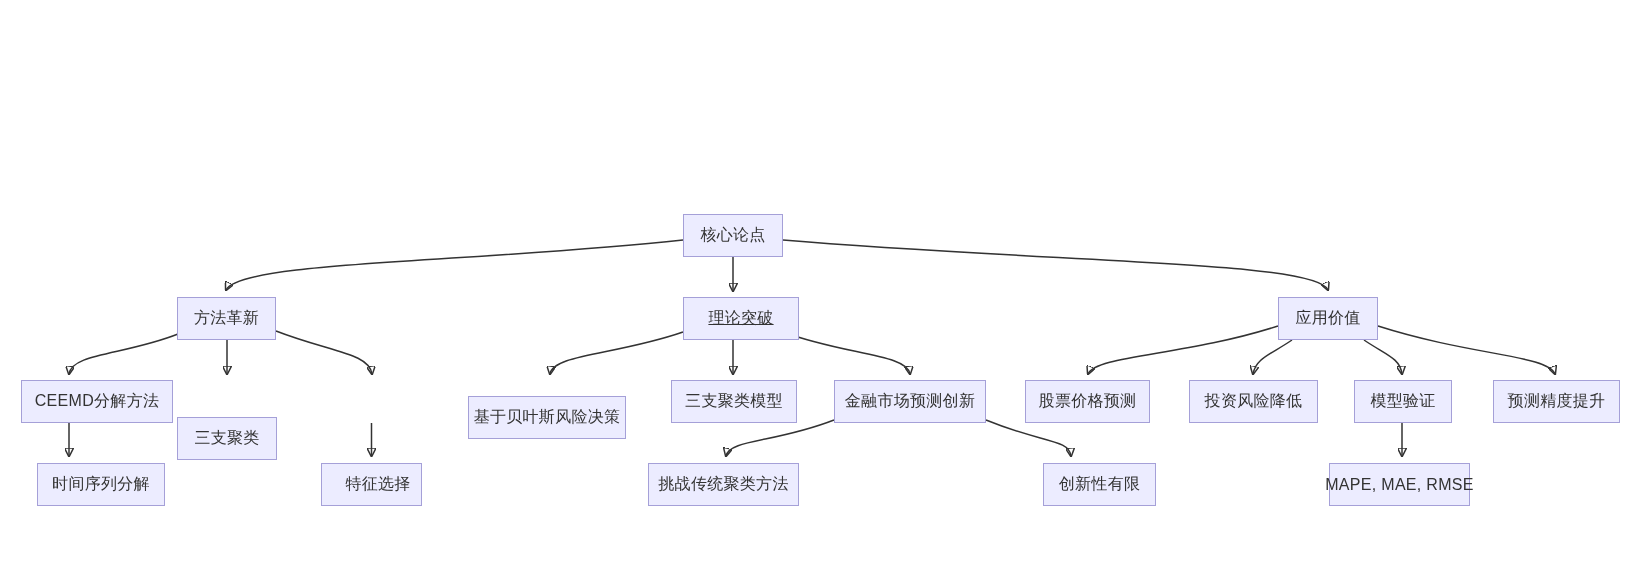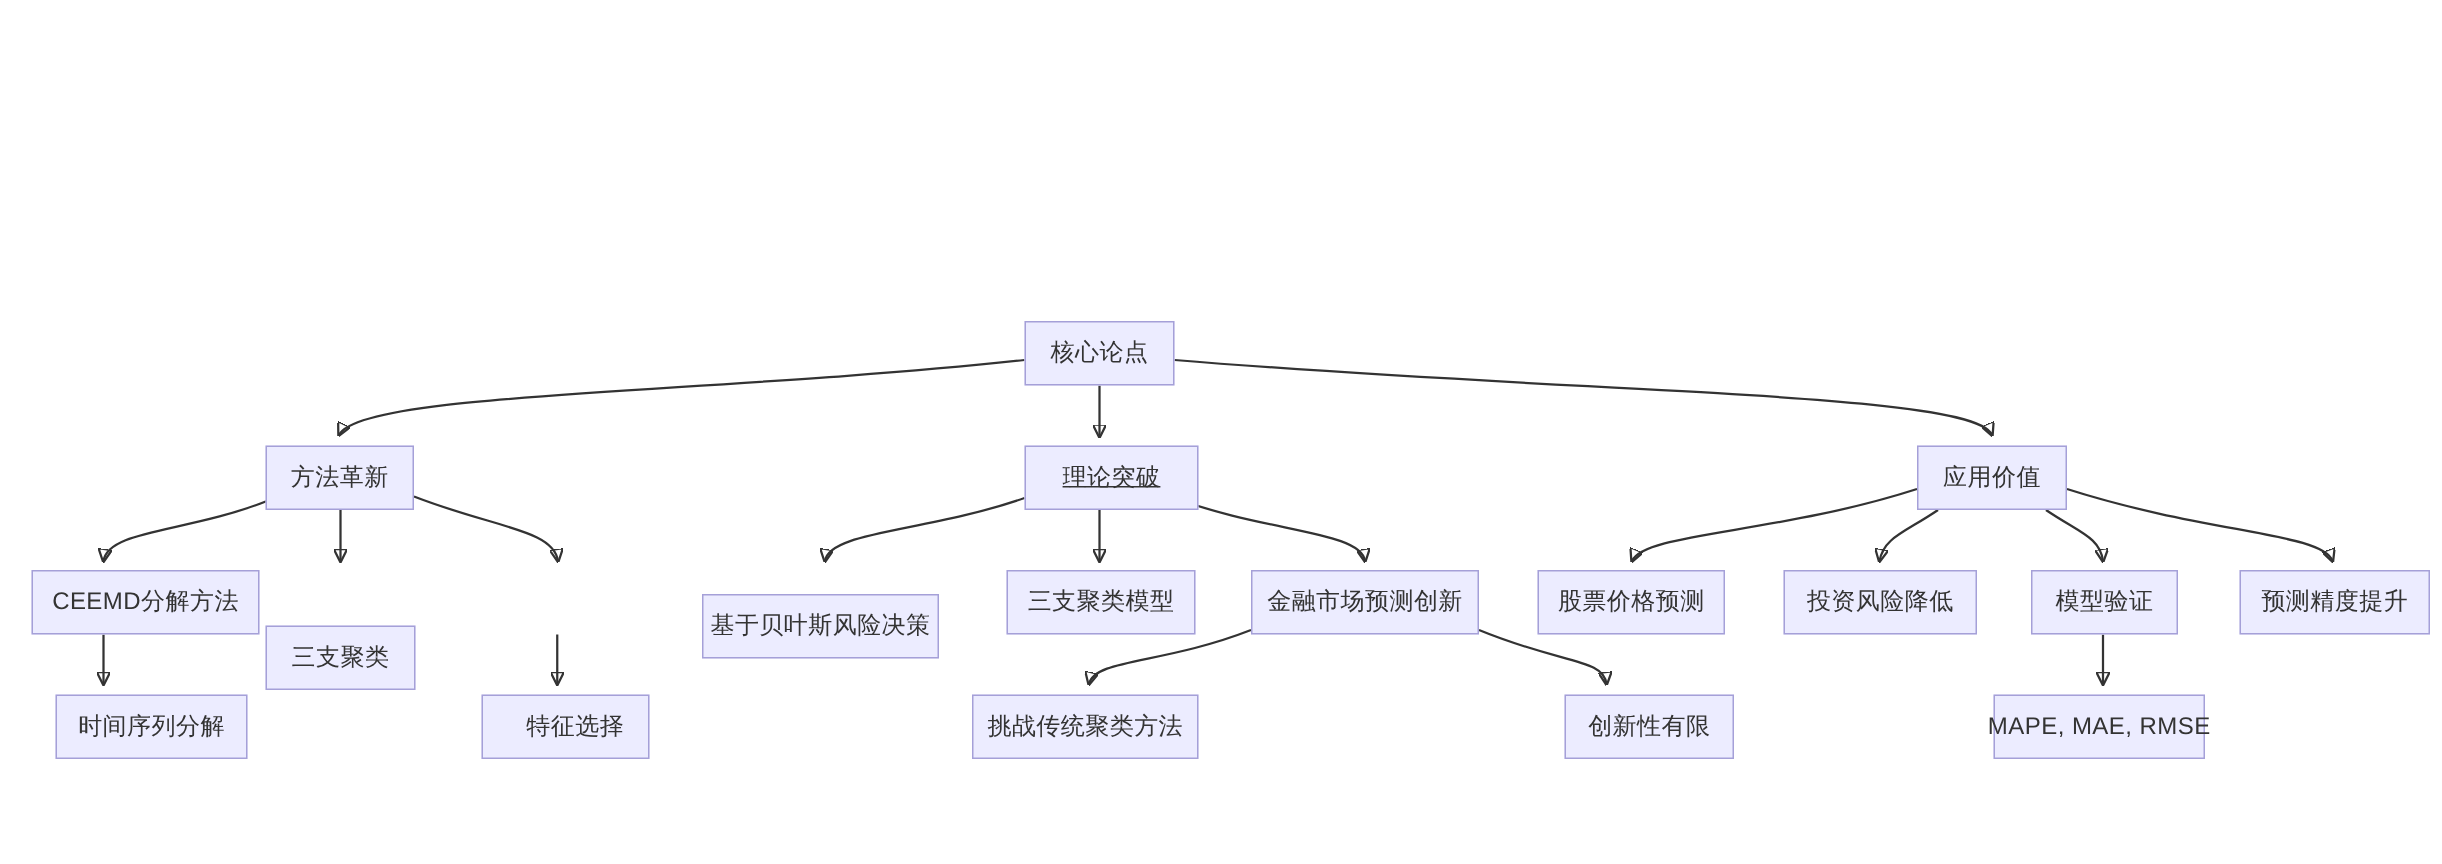--- a/index.html
+++ b/index.html
@@ -84,18 +84,18 @@
   <div class="node" style="left:177px; top:393px; width:100px;margin-top:24px;">三支聚类</div>
   <div class="node" style="left:468px; top:380px; width:158px;margin-top:16px;">基于贝叶斯风险决策</div>
   <div class="node" style="left:671px; top:380px; width:126px;">三支聚类模型</div>
   <div class="node" style="left:1025px; top:380px; width:125px;">股票价格预测</div>
   <div class="node" style="left:834px; top:380px; width:152px;">金融市场预测创新</div>
   <div class="node" style="left:1189px; top:380px; width:129px;">投资风险降低</div>
   <div class="node" style="left:1354px; top:380px; width:98px;">模型验证</div>
   <div class="node" style="left:1493px; top:380px; width:127px;">预测精度提升</div>
 
   <div class="node" style="left:5px; top:463px; width:128px;margin-left:32px;">时间序列分解</div>
-  <div class="node" style="left:321px; top:463px; width:112px;padding-left:13px;">特征选择</div>
+  <div class="node" style="left:321px; top:463px; width:101px;padding-left:13px;">特征选择</div>
   <div class="node" style="left:648px; top:463px; width:151px;">挑战传统聚类方法</div>
   <div class="node" style="left:1015px; top:463px; width:113px;margin-left:28px;">创新性有限</div>
   <div class="node" style="left:1329px; top:463px; width:141px;">MAPE, MAE, RMSE</div>
 
 </div>
 
 </body></html>

